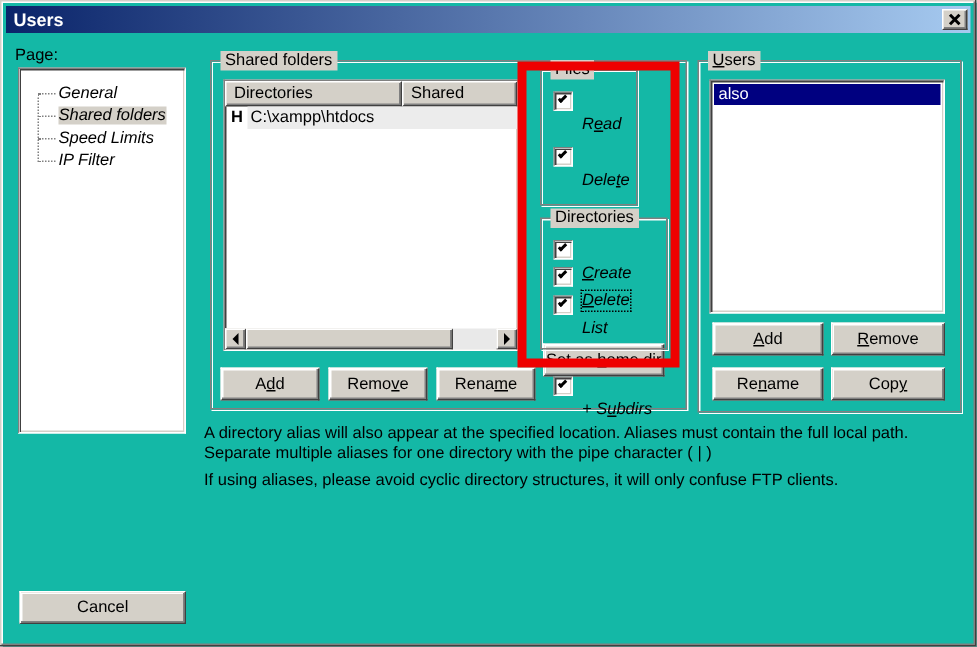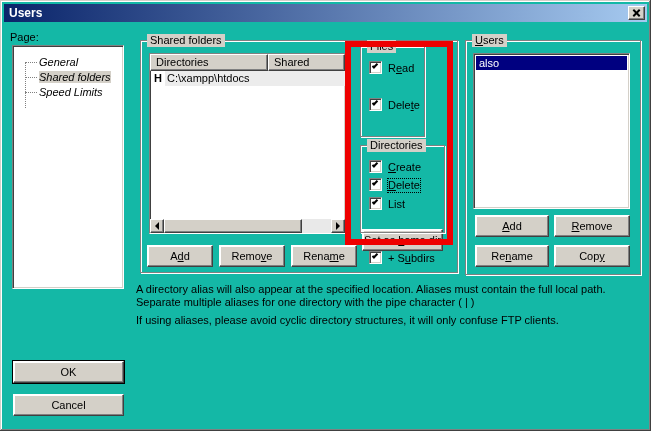--- a/index.html
+++ b/index.html
@@ -98,21 +98,21 @@
   .checkrow { position:absolute; left:0; width:100%; height:14px; }
   .cb {
     position:absolute; left:8px; top:0; width:13px; height:13px; background:#fff;
     border:1px solid; border-color:#808080 #ffffff #ffffff #808080;
     box-shadow: inset 1px 1px 0 #404040, inset -1px -1px 0 #d4d0c8;
   }
   .cb .mark {
     position:absolute; left:2px; top:2px; width:6px; height:3px;
     border-left:2px solid #000; border-bottom:2px solid #000; transform:rotate(-45deg);
   }
-  .cb-label { position:absolute; left:27px; top:1px; line-height:13px; white-space:nowrap; }
+  .cb-label { position:absolute; left:27px; top:16px; line-height:13px; white-space:nowrap;font-style:italic; }
   .focus-rect { outline:1px dotted #000; }
 
   
   .user-row { height:14px; line-height:14px; padding-left:3px; }
   .user-row.selected { background:#000080; color:#fff; }
 
   .red-rect {
     position:absolute; left:345px; top:41px; width:108px; height:204px;
     border:6px solid #ee0000; z-index:10; pointer-events:none;
   }
@@ -139,20 +139,24 @@
       <span class="connector"></span>
       <span class="tree-text">General</span>
     </div>
     <div class="tree-item selected">
       <span class="connector"></span>
       <span class="tree-text">Shared folders</span>
     </div>
     <div class="tree-item">
       <span class="connector"></span>
       <span class="tree-text">Speed Limits</span>
+    </div>
+    <div class="tree-item">
+      <span class="connector"></span>
+      <span class="tree-text">IP Filter</span>
     </div>
   </div>
 
   <div class="groupbox" style="left:140px; top:40px; width:318px; height:233px;">
     <div class="grouplabel">Shared folders</div>
 
     <div class="listview sunken" style="left:8px; top:12px; width:197px; height:181px;">
       <div class="lv-header">
         <div class="lv-hcell" style="width:118px;">Directories</div>
         <div class="lv-hcell" style="flex:1;">Shared</div>
@@ -249,16 +253,15 @@
       <span><span>Re</span><span class="acc">n</span><span>ame</span></span>
     </button>
     <button class="btn" style="left:88px; top:204px; width:76px; height:22px;text-align:right;">
       <span><span>Cop</span><span class="acc">y</span><span></span></span>
     </button>
   </div>
 
   <div class="notes" style="top:283px;">A directory alias will also appear at the specified location. Aliases must contain the full local path. Separate multiple aliases for one directory with the pipe character ( | )</div>
   <div class="notes" style="top:314px;">If using aliases, please avoid cyclic directory structures, it will only confuse FTP clients.</div>
 
-  <button class="btn btn-default" style="left:13px; top:361px; width:111px; height:22px;">OK</button>
   <button class="btn" style="left:13px; top:394px; width:111px; height:22px;">Cancel</button>
 
 </div>
 
 </body></html>

